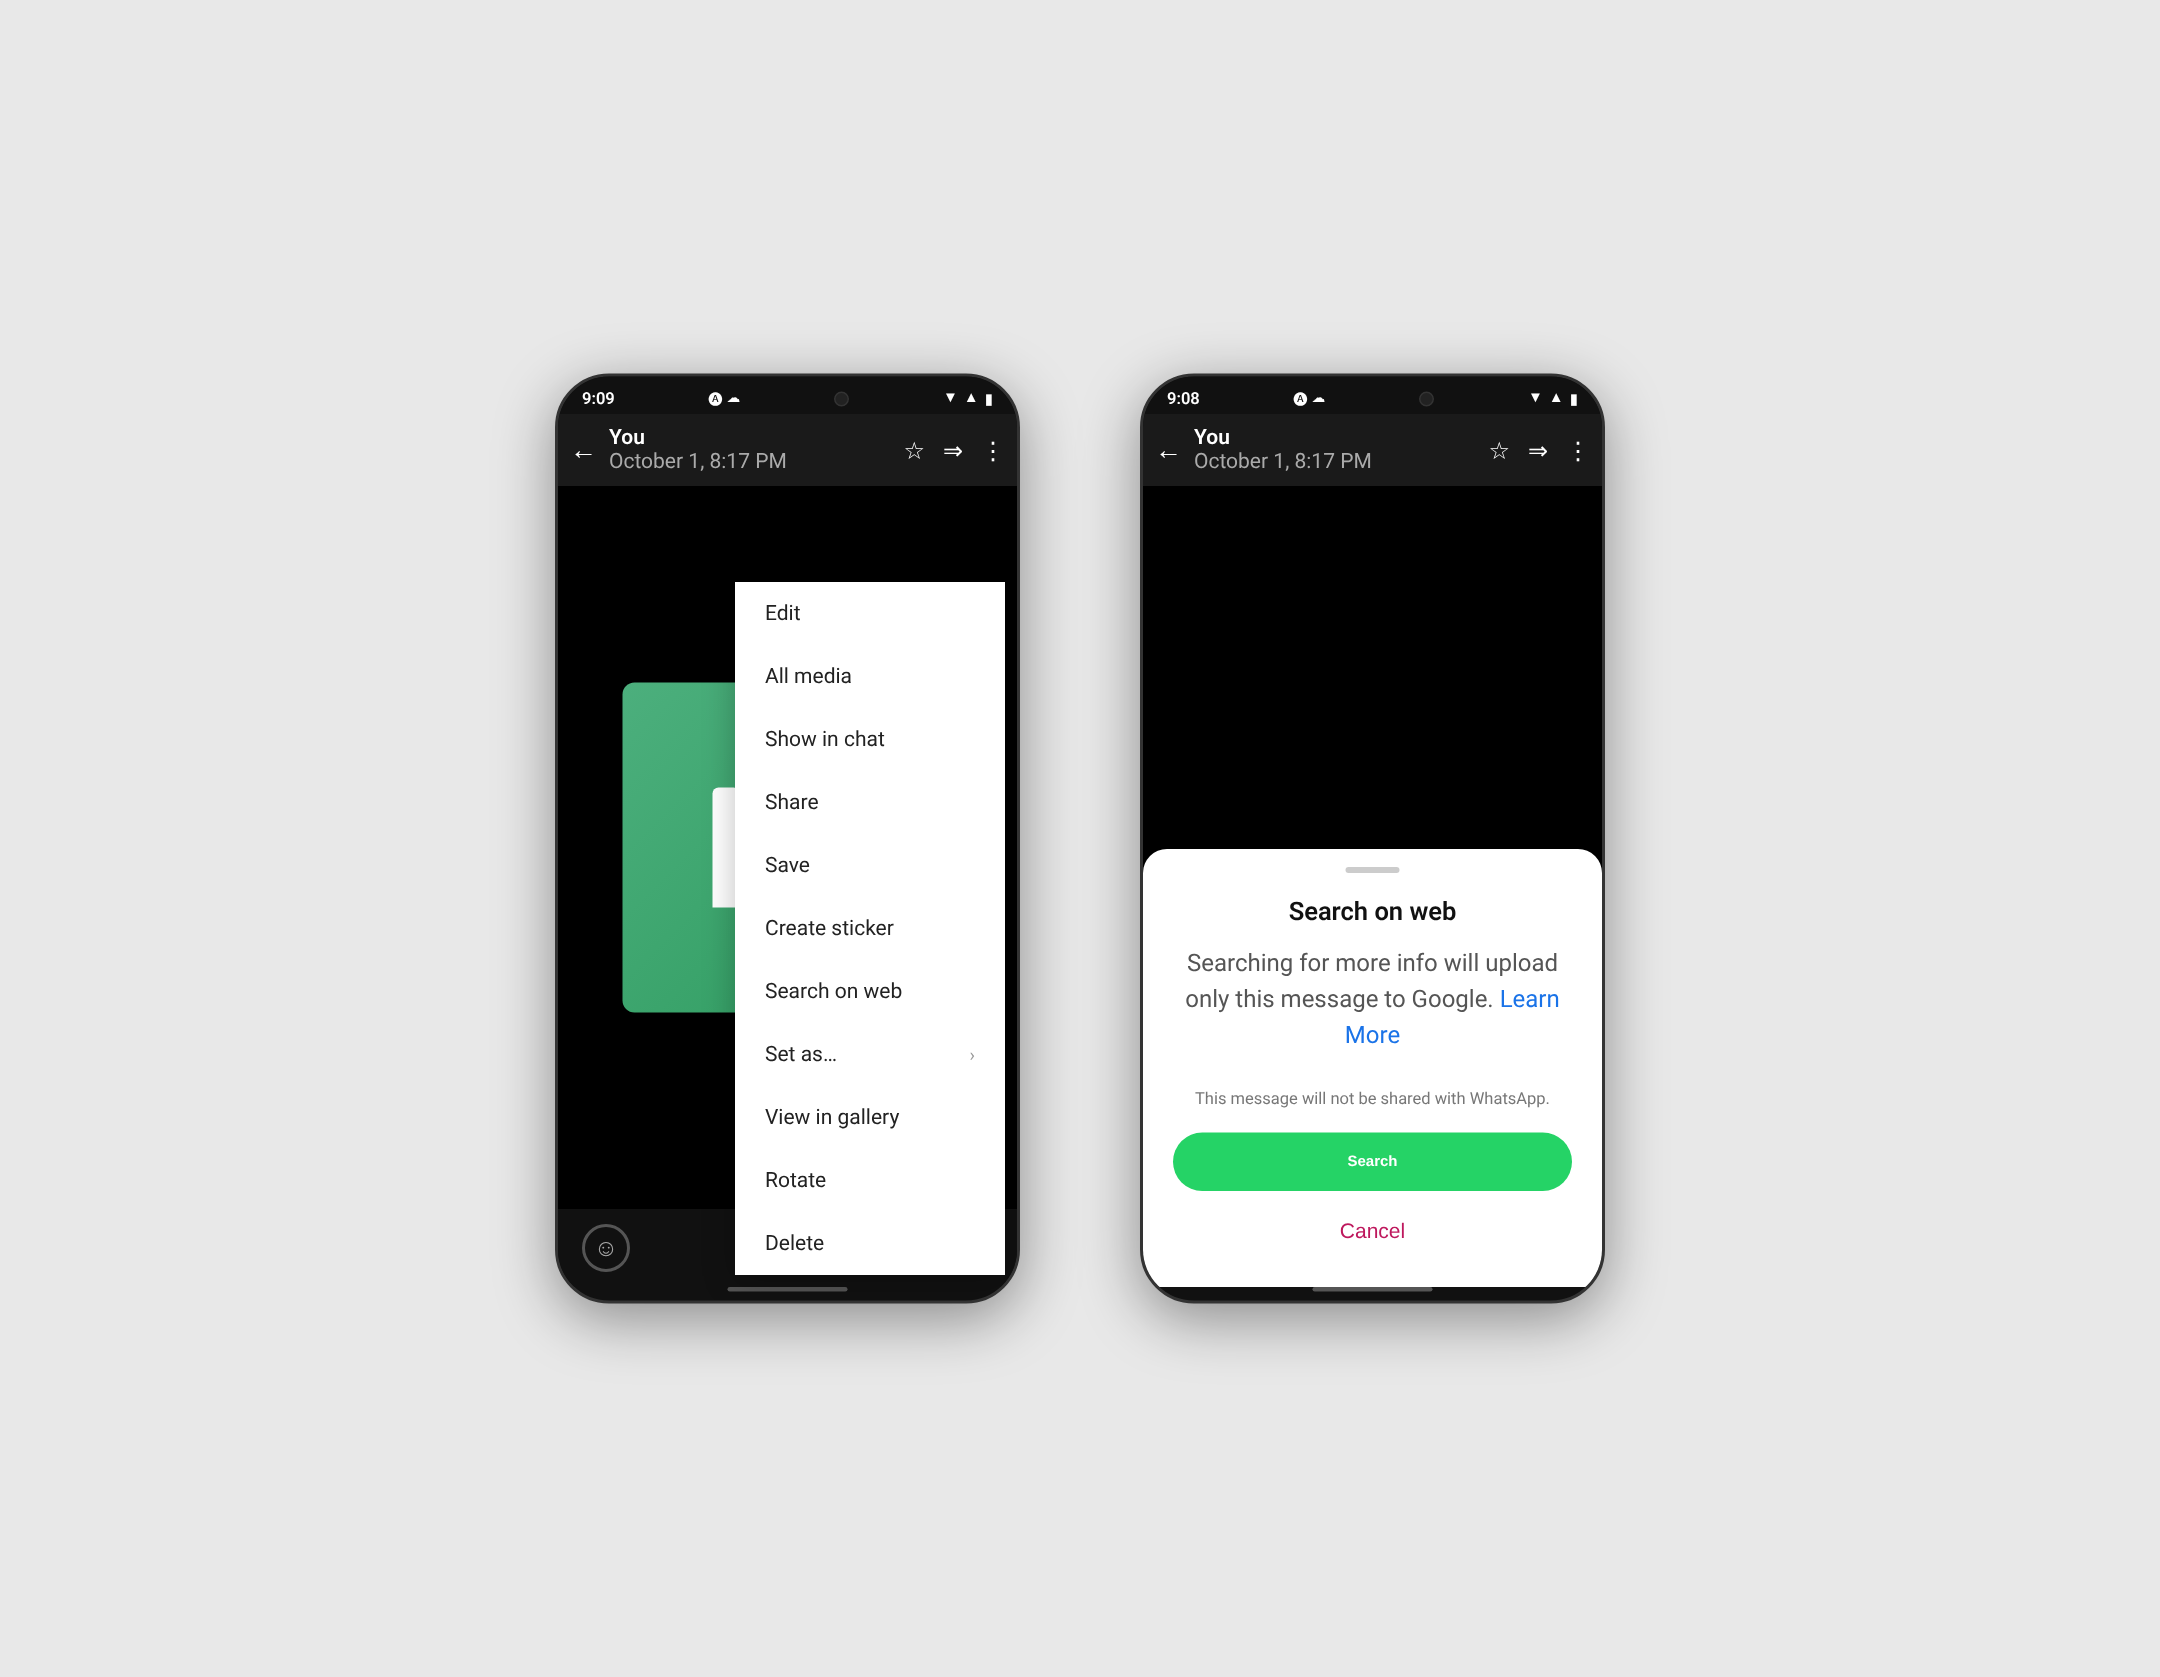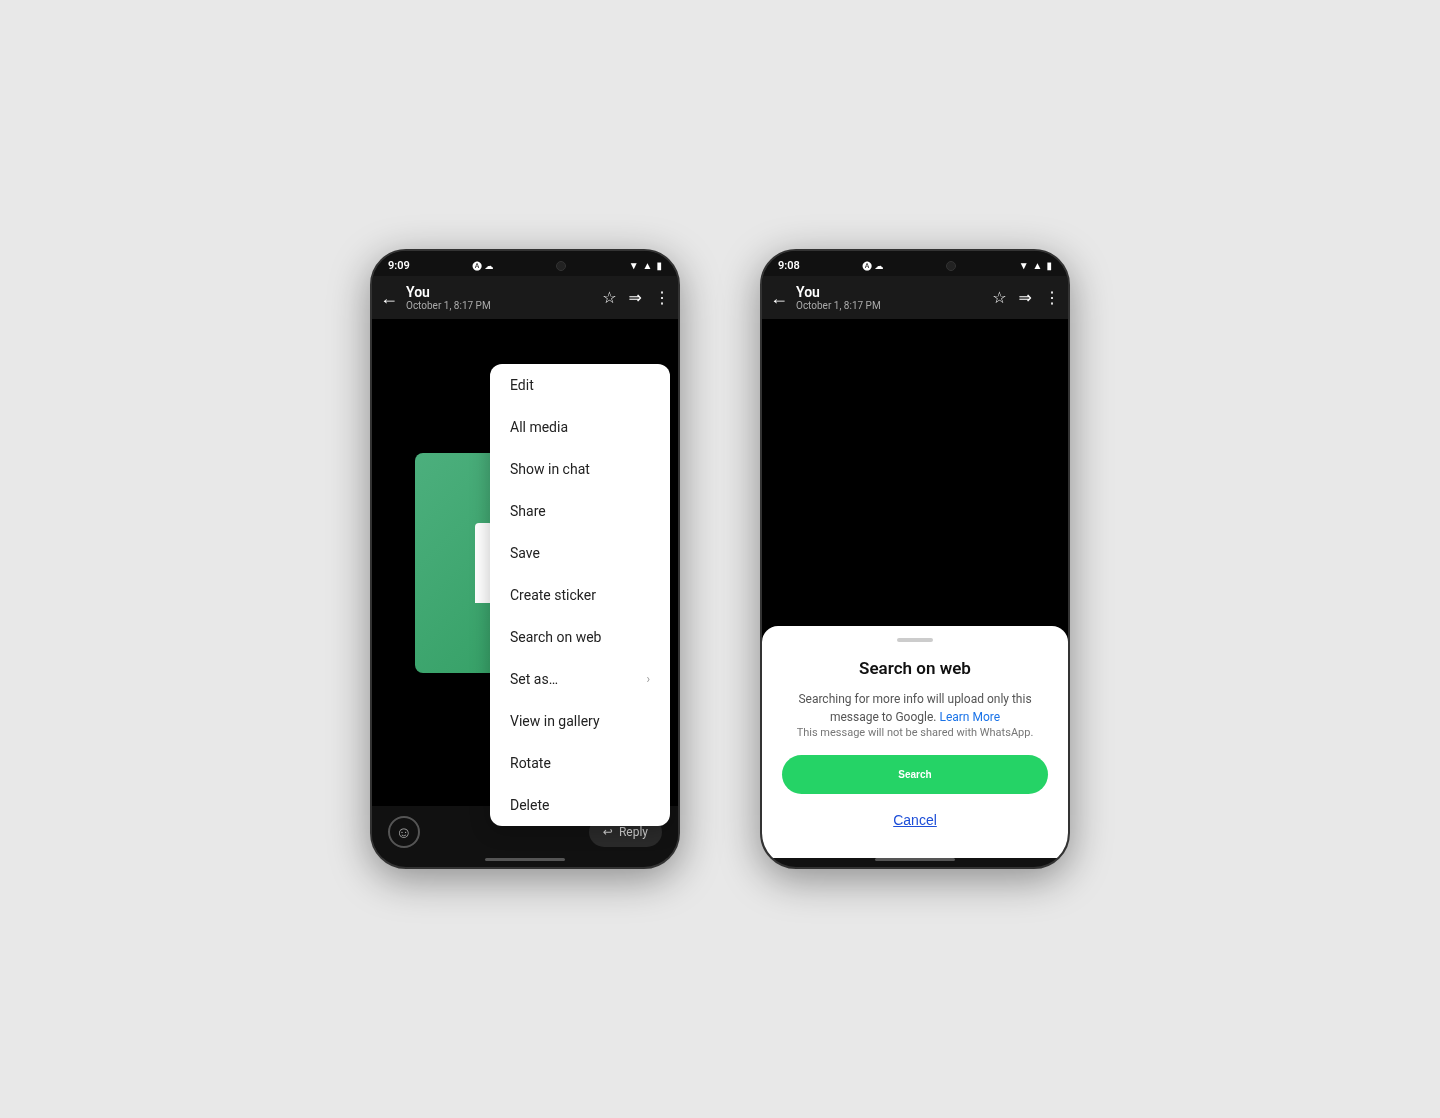--- a/index.html
+++ b/index.html
@@ -75,21 +75,21 @@
     .wa-header-info {
       flex: 1;
     }
     .wa-header-name {
       color: #fff;
       font-size: 14px;
       font-weight: 600;
     }
     .wa-header-date {
       color: #aaa;
-      font-size: 10px;
+      font-size: 14px;
     }
     .wa-header-actions {
       display: flex;
       gap: 12px;
       color: #fff;
       font-size: 16px;
     }
 
     
     .image-viewer {
@@ -121,24 +121,24 @@
       width: 22px;
       background: #fff;
       border-radius: 4px 4px 0 0;
     }
     .w-bar-tall { height: 80px; }
     .w-bar-short { height: 55px; margin-top: 25px; }
 
     
     .context-menu {
       position: absolute;
-      top: 45px;
+      top: 64px;
       right: 8px;
       background: #fff;
-      border-radius: 12px;
+      border-radius: 0;
       box-shadow: 0 4px 20px rgba(0,0,0,0.25);
       z-index: 100;
       min-width: 180px;
       overflow: hidden;
     }
     .menu-item {
       padding: 13px 20px;
       font-size: 14px;
       color: #222;
       cursor: pointer;
@@ -230,24 +230,24 @@
     }
     .sheet-title {
       text-align: center;
       font-size: 17px;
       font-weight: 600;
       color: #111;
       margin-bottom: 12px;
     }
     .sheet-desc {
       text-align: center;
-      font-size: 12px;
+      font-size: 16px;
       color: #555;
       line-height: 1.5;
-      margin-bottom: 0;
+      margin-bottom: 24px;
     }
     .sheet-desc a {
       color: #1a73e8;
       text-decoration: none;
     }
     .sheet-note {
       text-align: center;
       font-size: 11px;
       color: #777;
       margin-bottom: 16px;
@@ -260,27 +260,26 @@
       border-radius: 24px;
       padding: 14px;
       font-size: 10px;
       font-weight: 600;
       cursor: pointer;
       margin-bottom: 8px;
     }
     .cancel-btn {
       width: 100%;
       background: transparent;
-      color: #1d4ed8;
+      color: #be185d;
       border: none;
       padding: 10px;
       font-size: 14px;
       font-weight: 500;
       cursor: pointer;
-      text-decoration: underline;
     }
 
     
     .side-btn {
       position: absolute;
       right: -4px;
       top: 120px;
       width: 4px;
       height: 40px;
       background: #333;

